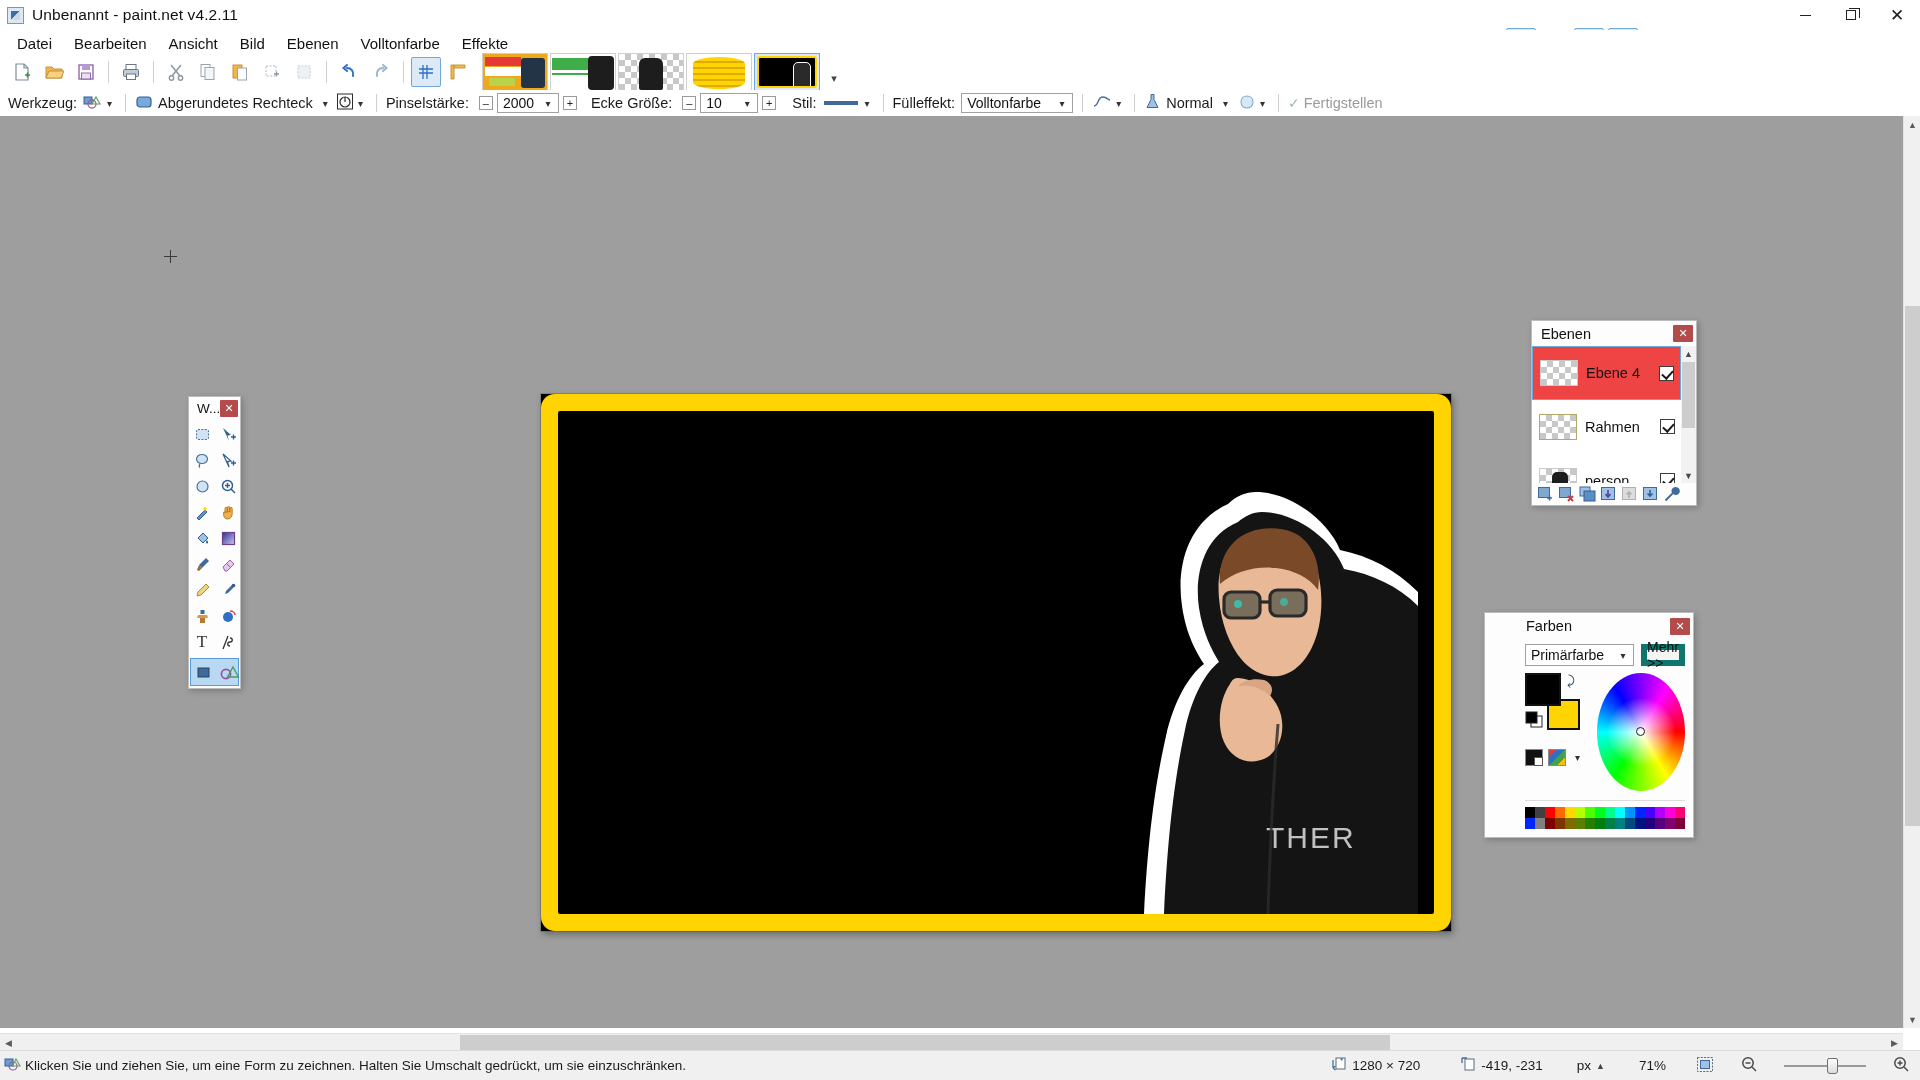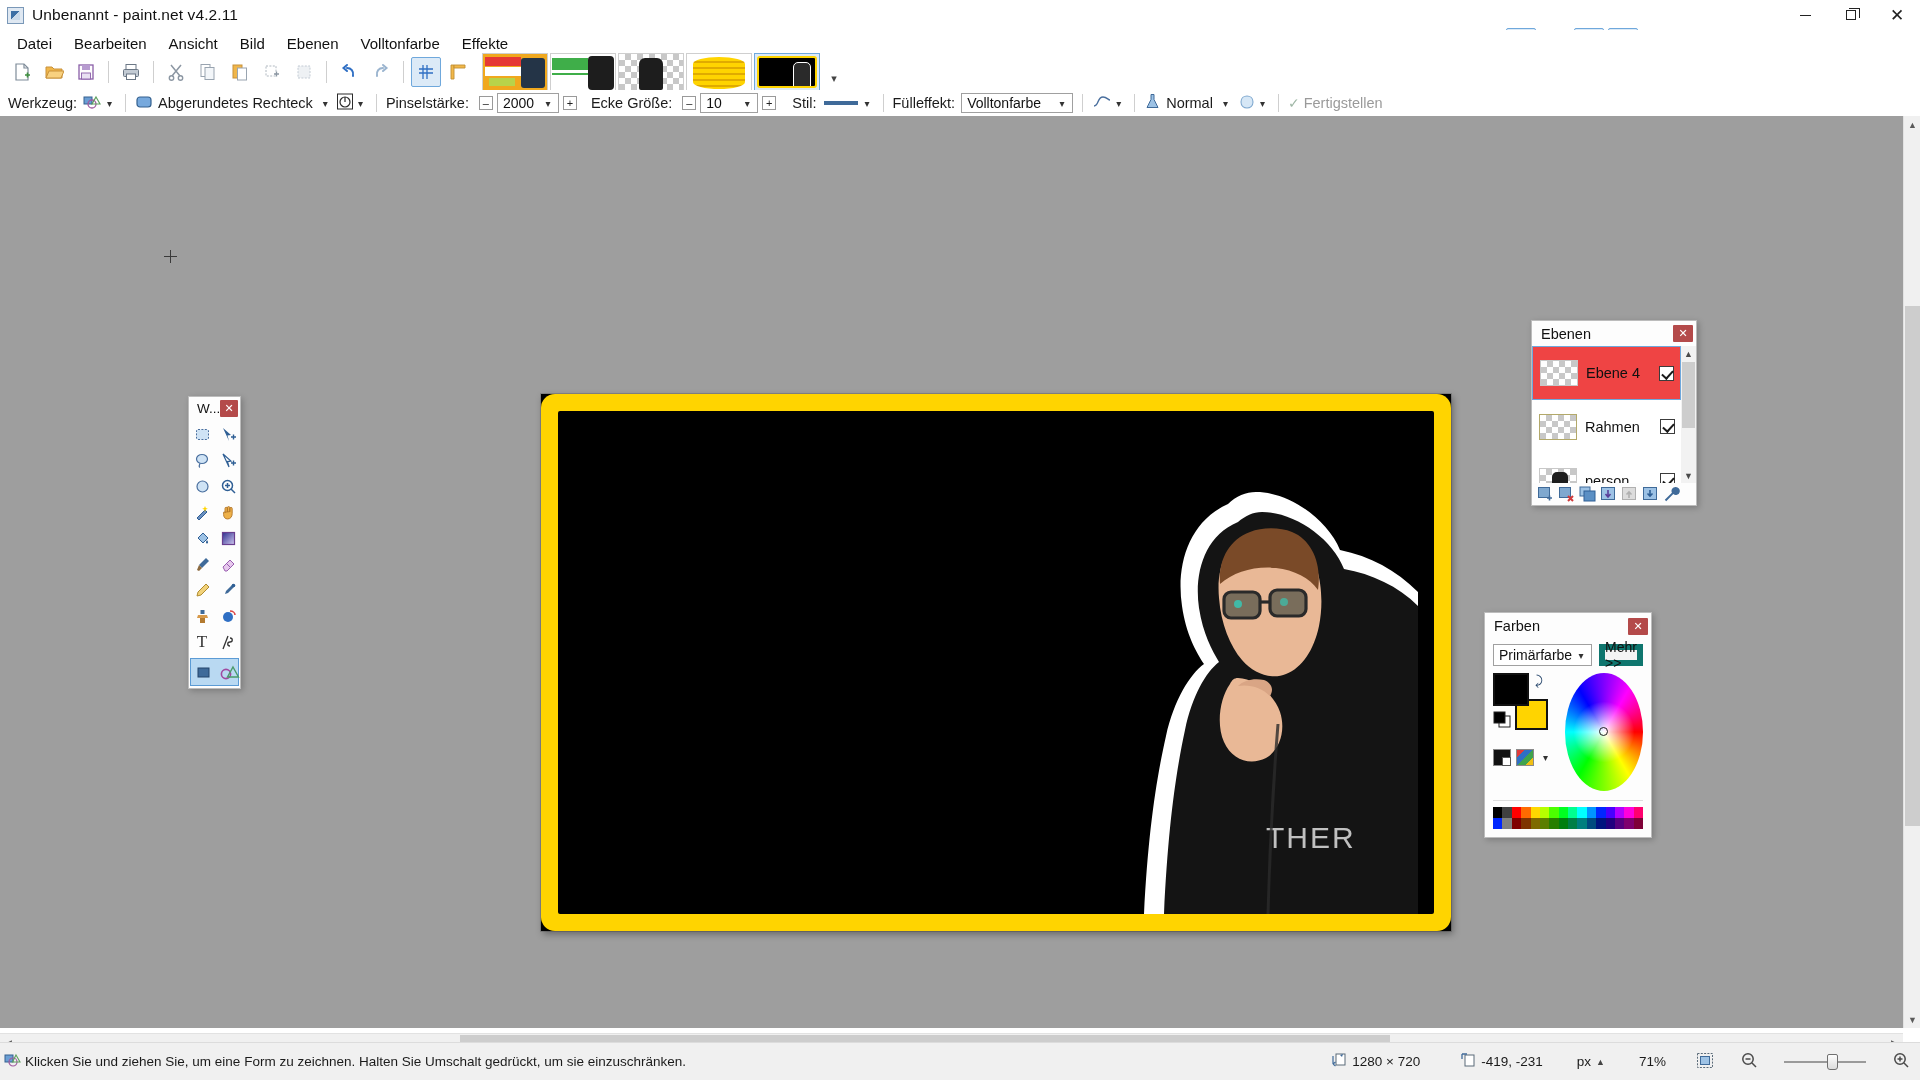--- a/index.html
+++ b/index.html
@@ -198,21 +198,21 @@
   .lscroll-arrow { height: 15px; display: flex; align-items: center; justify-content: center;
                    font-size: 9px; color: #4a4a4a; }
   .lscroll-thumb { position: absolute; left: 1px; top: 16px; width: 13px; height: 66px; background: #cdcdcd; }
   .layers-toolbar {
     height: 22px; display: flex; align-items: center; gap: 1px; padding: 1px 3px;
     background: #fdfdfd;
   }
   .lbtn { width: 20px; height: 19px; display: flex; align-items: center; justify-content: center; }
 
   
-  .colors-pal { left: 1484px; top: 612px; width: 168px; }
+  .colors-pal { left: 1484px; top: 612px; width: 210px; padding-left: 32px; }
   .colors-head { height: 26px; display: flex; align-items: center; justify-content: space-between;
                  padding: 0 3px 0 9px; font-size: 14.5px; }
   .colors-body { padding: 5px 8px 8px 8px; background: #fdfdfd; }
   .colors-row1 { display: flex; align-items: center; gap: 7px; margin-bottom: 7px; }
   .colors-row1 .combo { height: 22px; width: 112px; }
   .mehr-btn {
     height: 22px; flex: 1; border: 6px solid #0f766e; background: #f4f4f4;
     display: flex; align-items: center; justify-content: center; font-size: 14px; color: #111;
   }
   .swatch-area { position: relative; width: 62px; height: 62px; }
@@ -244,21 +244,21 @@
   .colors-mid { display: flex; align-items: flex-start; gap: 10px; }
   .colors-left { width: 66px; }
   .colors-bottom-icons { display: flex; align-items: center; gap: 5px; margin-top: 14px; }
   .cb-icon { width: 18px; height: 17px; border: 1px solid #8a8a8a; }
   .palette-strip { margin-top: 9px; border-top: 1px solid #dcdcdc; padding-top: 6px; }
   .pal-row { display: flex; height: 11px; }
   .pal-cell { flex: 1; height: 11px; }
 
   
   .statusbar {
-    position: absolute; left: 0; bottom: 0; width: 1920px; height: 38px;
+    position: absolute; left: 0; bottom: 0; width: 1920px; height: 30px;
     background: #f0f0f0; border-top: 1px solid #dcdcdc;
     display: flex; align-items: center; font-size: 13.5px; color: #1b1b1b;
   }
   .sb-left { display: flex; align-items: center; padding-left: 4px; flex: 1; }
   .sb-right { display: flex; align-items: center; gap: 26px; padding-right: 10px; }
   .sb-group { display: flex; align-items: center; gap: 5px; }
   .zoom-slider { position: relative; width: 82px; height: 16px; display: flex; align-items: center; }
   .zoom-track { width: 82px; height: 2px; background: #9a9a9a; }
   .zoom-knob {
     position: absolute; left: 43px; top: 0px; width: 11px; height: 16px;

